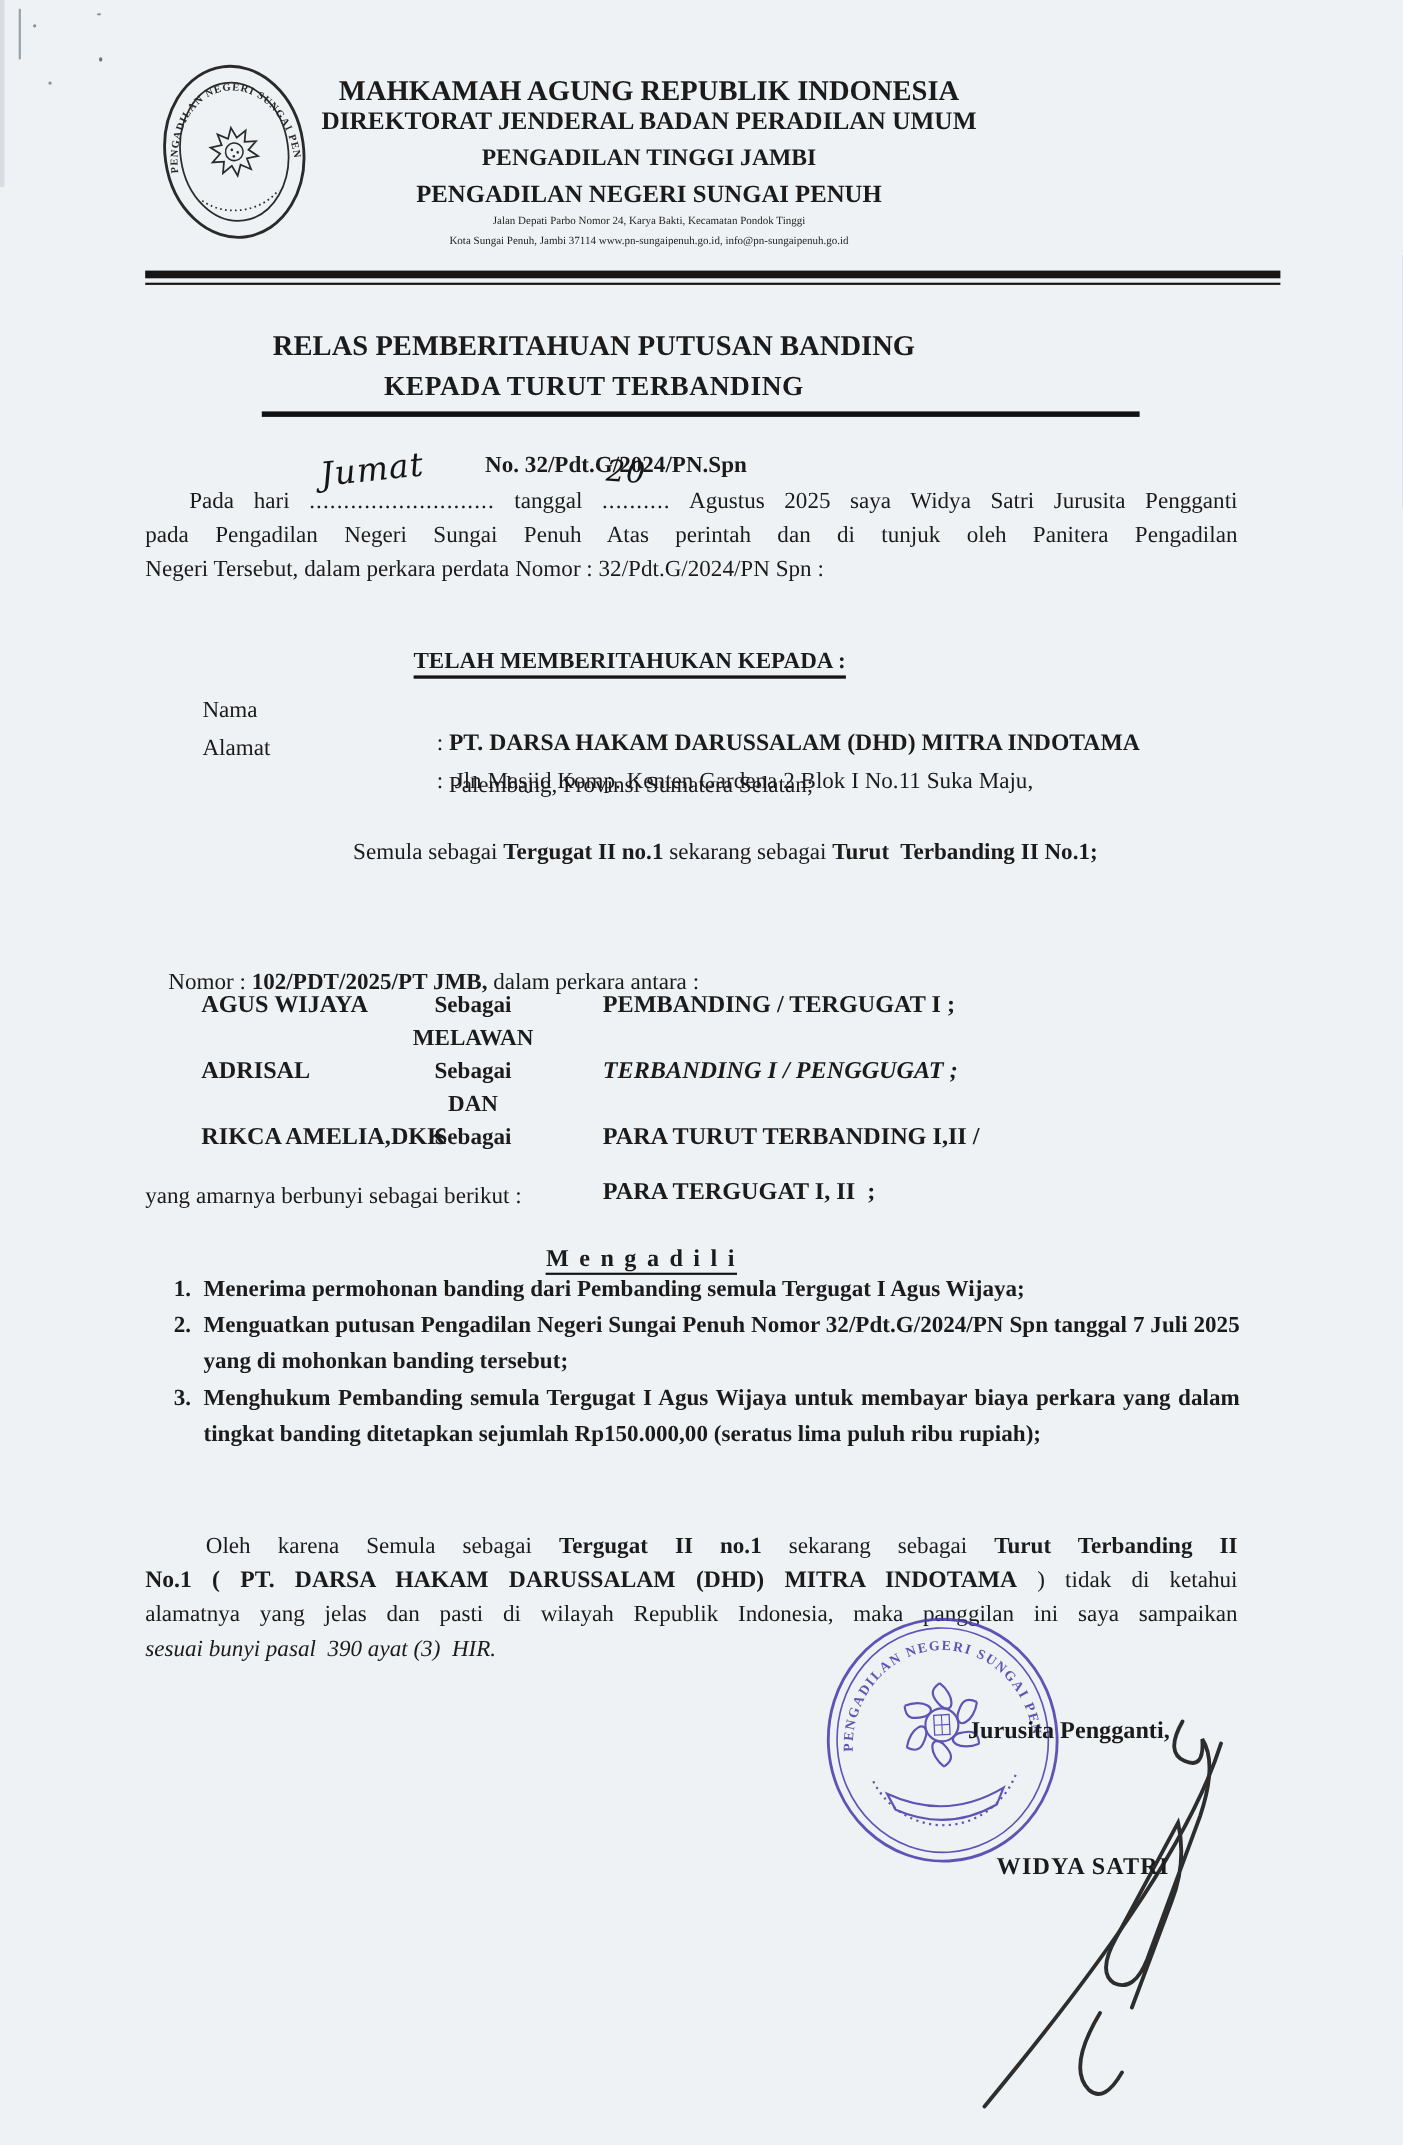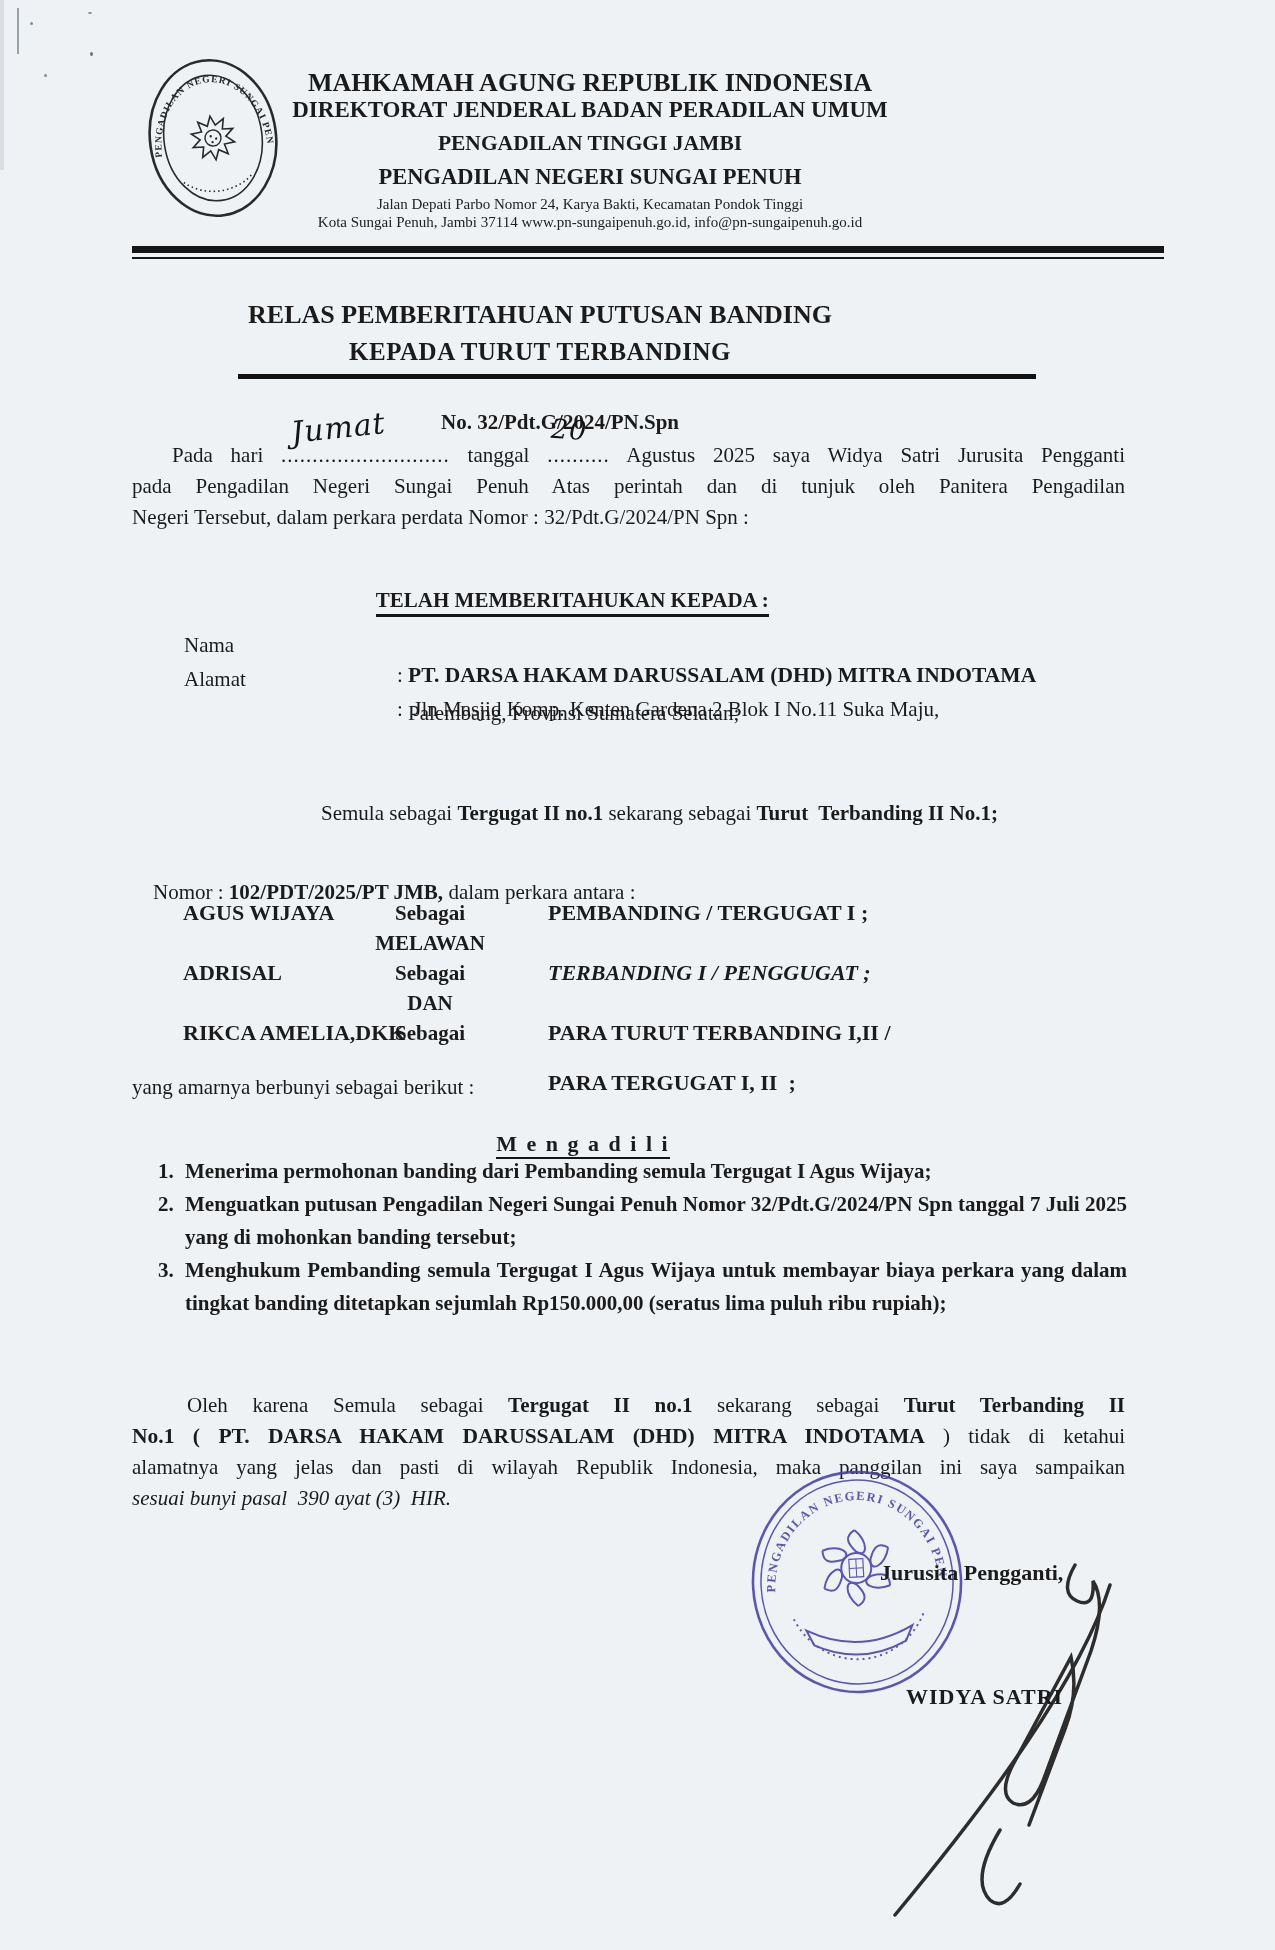--- a/index.html
+++ b/index.html
@@ -6,21 +6,21 @@
   .page{
     position:relative;width:1275px;height:1950px;margin:0 auto;
     background:#eff2f5;overflow:hidden;
     font-family:"Liberation Serif", serif;color:#1b1b1b;
   }
   .abs{position:absolute;}
   .nowrap{white-space:pre;}
   .b{font-weight:bold;}
   
   .hline{position:absolute;left:250px;width:680px;text-align:center;font-weight:bold;white-space:pre;}
-  .haddr{position:absolute;left:210px;width:760px;text-align:center;white-space:pre;font-size:15px;color:#222;}
+  .haddr{position:absolute;left:210px;width:760px;text-align:center;white-space:pre;font-size:10px;color:#222;}
   .rule-thick{position:absolute;left:132px;width:1032px;height:7px;background:#161616;}
   .rule-thin{position:absolute;left:132px;width:1032px;height:2px;background:#161616;}
   
   .ctr{position:absolute;text-align:center;font-weight:bold;white-space:pre;}
   .title-underline{position:absolute;left:238px;top:374px;width:798px;height:5px;background:#121212;}
   
   .bl{font-size:21px;line-height:30px;}
   .jl{position:absolute;left:132px;width:993px;text-align:justify;text-align-last:justify;font-size:21px;line-height:30px;}
   .jwrap{position:absolute;left:185px;width:942px;text-align:justify;font-size:21px;line-height:33px;font-weight:bold;}
   .dots{letter-spacing:1px;position:relative;display:inline-block;}
@@ -89,21 +89,21 @@
 
   <div class="abs bl nowrap" style="left:184px;top:630px;">Nama</div>
   <div class="abs bl nowrap" style="left:376px;top:630px;">
     <span>:</span><span> </span><span class="b" style="font-size:21.5px;text-align:right;">PT. DARSA HAKAM DARUSSALAM (DHD) MITRA INDOTAMA</span>
   </div>
   <div class="abs bl nowrap" style="left:184px;top:664px;">Alamat</div>
   <div class="abs bl nowrap" style="left:376px;top:664px;">
     <span>:</span><span>  </span><span>Jln Masjid Komp. Kenten Gardena 2 Blok I No.11 Suka Maju,</span>
   </div>
   <div class="abs bl nowrap" style="left:408px;top:698px;">Palembang, Provinsi Sumatera Selatan;</div>
-  <div class="abs bl nowrap" style="left:300px;top:768px;">
+  <div class="abs bl nowrap" style="left:300px;top:729px;">
     <span>Semula sebagai </span><span class="b">Tergugat II no.1</span><span> sekarang sebagai </span><span class="b">Turut  Terbanding II No.1;</span>
   </div>
 
   <div class="abs bl nowrap" style="left:132px;top:847px;">
     <span>Nomor : </span><span class="b">102/PDT/2025/PT JMB,</span><span> dalam perkara antara :</span>
   </div>
 
   <div class="abs bl nowrap b" style="left:183px;top:898px;font-size:22px;">AGUS WIJAYA</div>
   <div class="ctr bl" style="left:340px;top:898px;width:180px;">Sebagai</div>
   <div class="abs bl nowrap b" style="left:548px;top:898px;font-size:22px;">PEMBANDING / TERGUGAT I ;</div>

